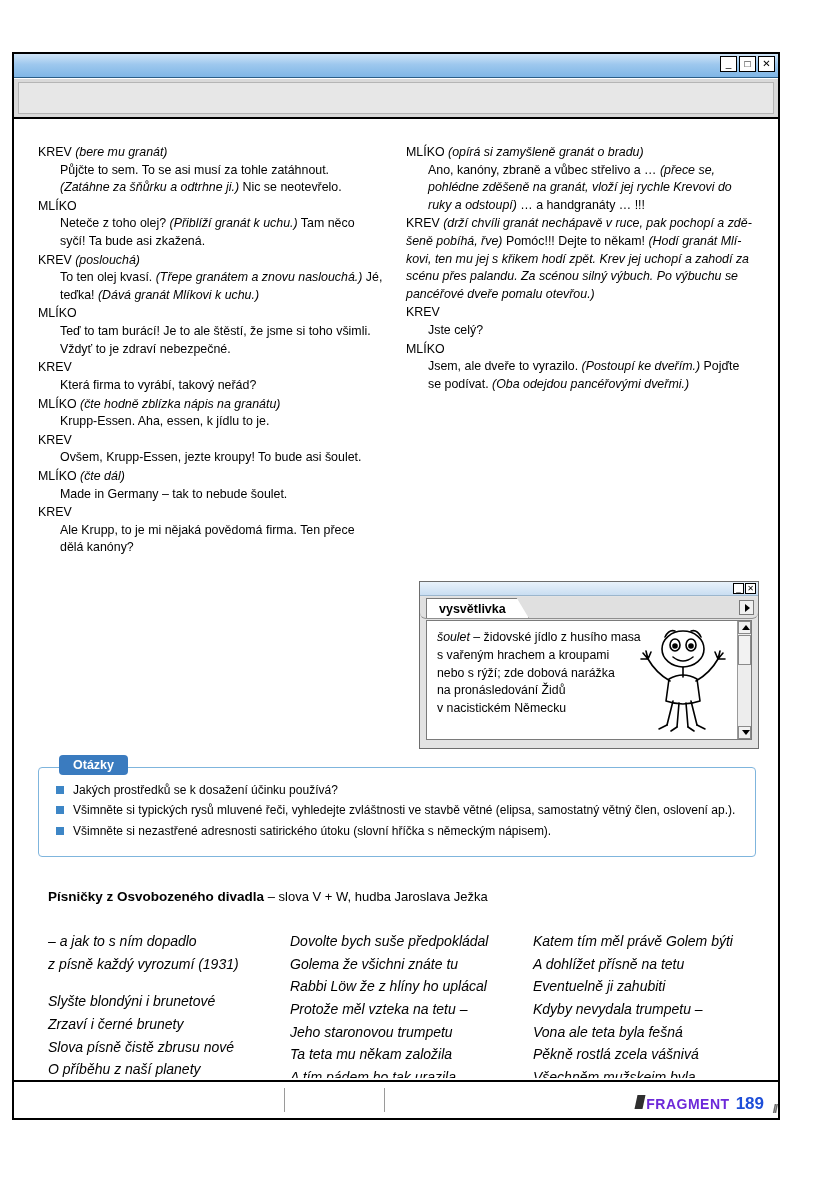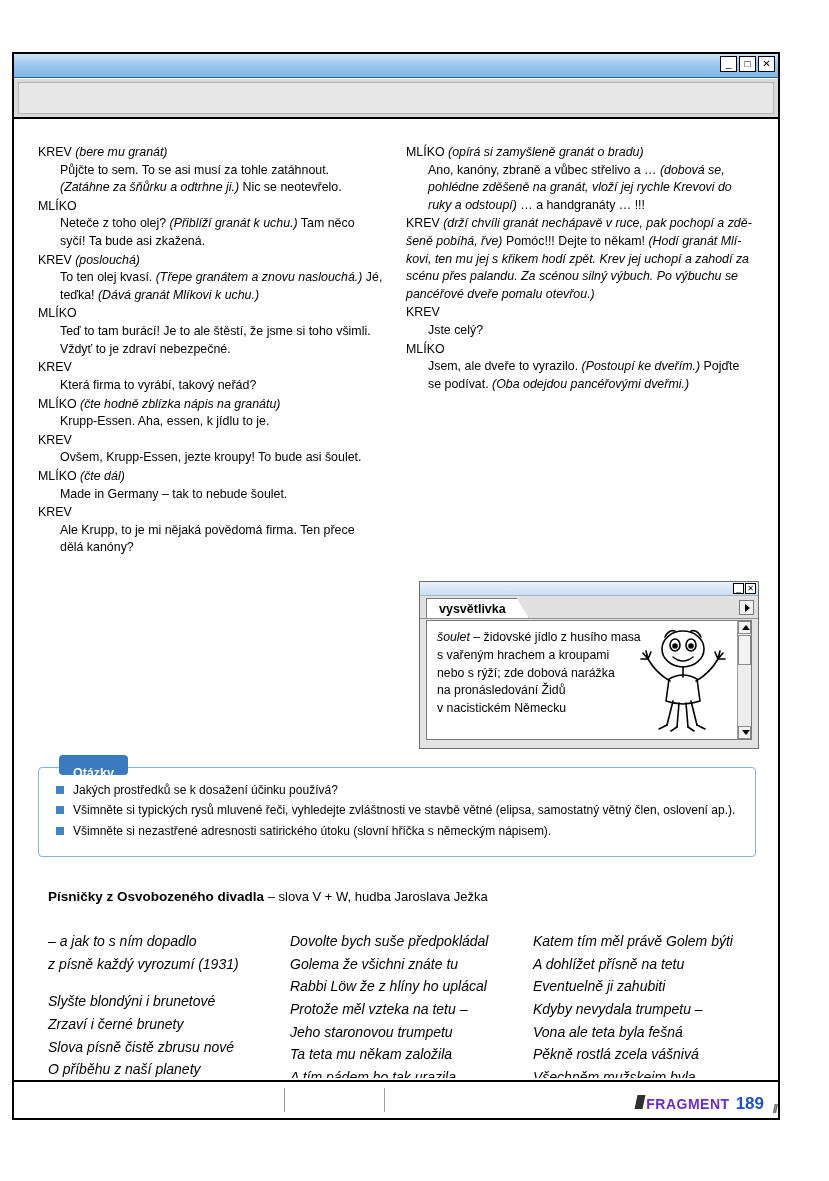--- a/index.html
+++ b/index.html
@@ -190,20 +190,21 @@
     text-align: center;
     box-sizing: border-box;
   }
   .vys-tabrow {
     position: absolute;
     left: 0; top: 15px;
     width: 100%; height: 22px;
     background: #e0e0e0;
     border-bottom: 1px solid #8f8f8f;
     box-sizing: border-box;
+    border-radius: 6px;
   }
   .vys-tab {
     position: absolute;
     left: 6px; top: 1px;
     height: 20px;
     padding: 0 22px 0 12px;
     background: #ffffff;
     border: 1px solid #7a7a7a;
     border-bottom: none;
     font-weight: bold;
@@ -290,21 +291,21 @@
     width: 718px; height: 90px;
     border: 1px solid #7fb5dd;
     border-radius: 4px;
     background: #ffffff;
     box-sizing: border-box;
   }
   .otazky-tab {
     position: absolute;
     left: 20px; top: -13px;
     height: 20px;
-    padding: 8px 14px;
+    padding: 0 14px;
     background: #3a7bbf;
     border-radius: 4px;
     color: #fff;
     font-weight: bold;
     font-size: 12.5px;
     line-height: 20px;
     box-sizing: border-box;
   }
   .otazky ul {
     margin: 0;
@@ -440,21 +441,21 @@
             <div class="line"><span>Ale Krupp, to je mi nějaká povědomá firma. Ten přece</span></div>
             <div class="line"><span>dělá kanóny?</span></div>
           </div>
 
         </div>
 
         <div class="col right">
 
           <div class="speaker">
             <div class="line noindent"><span>MLÍKO</span> <i>(opírá si zamyšleně granát o bradu)</i></div>
-            <div class="line">Ano, kanóny, zbraně a vůbec střelivo a … <i>(dobová se,</i></div>
+            <div class="line">Ano, kanóny, zbraně a vůbec střelivo a … <i>(přece se,</i></div>
             <div class="line"><i>pohlédne zděšeně na granát, vloží jej rychle Krevovi do</i></div>
             <div class="line"><i>ruky a odstoupí)</i> … a handgranáty … !!!</div>
           </div>
 
           <div class="speaker">
             <div class="line noindent"><span>KREV</span> <i>(drží chvíli granát nechápavě v ruce, pak pochopí a zdě-</i></div>
             <div class="line noindent"><i>šeně pobíhá, řve)</i> Pomóc!!! Dejte to někam! <i>(Hodí granát Mlí-</i></div>
             <div class="line noindent"><i>kovi, ten mu jej s křikem hodí zpět. Krev jej uchopí a zahodí za</i></div>
             <div class="line noindent"><i>scénu přes palandu. Za scénou silný výbuch. Po výbuchu se</i></div>
             <div class="line noindent"><i>pancéřové dveře pomalu otevřou.)</i></div>

